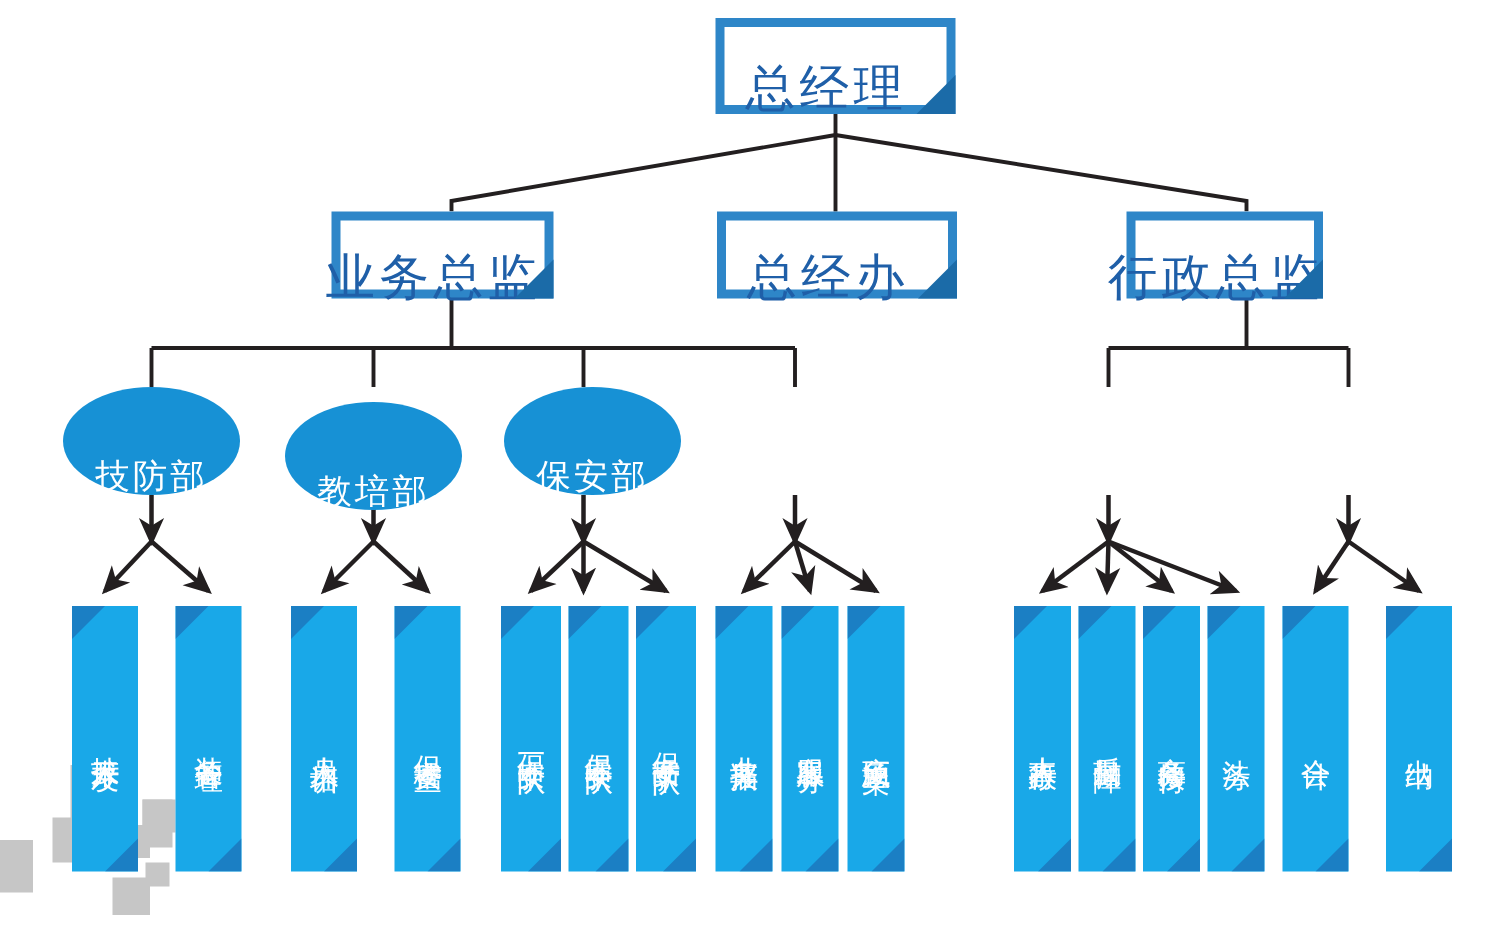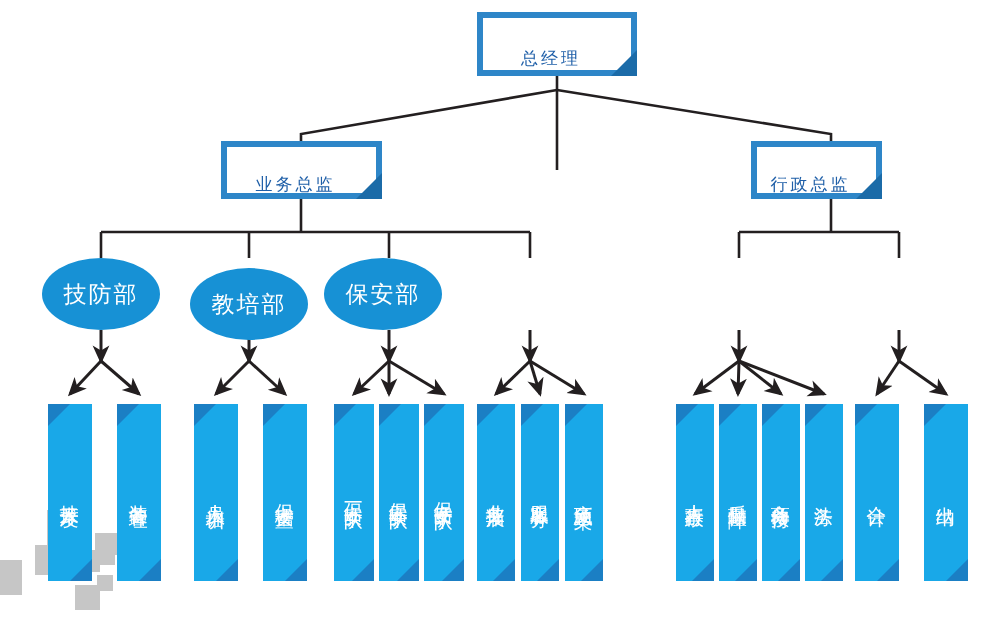--- a/index.html
+++ b/index.html
@@ -40,21 +40,21 @@
     box-sizing: border-box;
     background: #ffffff;
     border: 6px solid #2e86c8;
     display: flex;
     align-items: center;
     justify-content: center;
     z-index: 5;
   }
   .node-box .node-label {
     color: #1f5fa8;
-    font-size: 17px;
+    font-size: 33px;
     letter-spacing: 3px;
     line-height: 1;
     white-space: nowrap;
     font-weight: 500;
     transform: translateX(-6px);
     margin-top: 28px;
   }
   .node-box .fold {
     position: absolute;
     right: -6px;
@@ -65,21 +65,21 @@
     border-bottom: 26px solid #1b6ba8;
   }
 
   
   .node-ellipse {
     position: absolute;
     box-sizing: border-box;
     background: #1791d5;
     border-radius: 50%;
     display: flex;
-    align-items: center;
+    align-items: flex-end;
     justify-content: center;
     z-index: 5;
   }
   .node-ellipse .node-label {
     color: #ffffff;
     font-size: 23px;
     letter-spacing: 2px;
     line-height: 1;
     white-space: nowrap;
   }
@@ -203,36 +203,40 @@
       <div class="deco-square" style="left: 97px; top: 575px; width: 16px; height: 16px; background: rgb(198, 198, 198);"></div>
       <div class="deco-square" style="left: 0px; top: 560px; width: 22px; height: 35px; background: rgb(198, 198, 198);"></div>
       <div class="deco-square" style="left: 95px; top: 533px; width: 22px; height: 22px; background: rgb(198, 198, 198);"></div>
     </div>
 
   <div class="node-box" style="left:477px; top:12px; width:160px; height:64px;">
     <span class="node-label">总经理</span>
     <span class="fold"></span>
   </div>
 
-  <div class="node-box" style="left:221px; top:141px; width:161px; height:58px;align-items:flex-end;">
+  <div class="node-box" style="left:221px; top:141px; width:148px; height:58px;">
     <span class="node-label">业务总监</span>
+    <span class="fold"></span>
+  </div>
+  <div class="node-box" style="left:478px; top:141px; width:160px; height:58px;">
+    <span class="node-label">总经办</span>
     <span class="fold"></span>
   </div>
   <div class="node-box" style="left:751px; top:141px; width:131px; height:58px;">
     <span class="node-label">行政总监</span>
     <span class="fold"></span>
   </div>
 
   <div class="node-ellipse" style="left:42px; top:258px; width:118px; height:72px;">
     <span class="node-label">技防部</span>
   </div>
   <div class="node-ellipse" style="left:190px; top:268px; width:118px; height:72px;">
     <span class="node-label">教培部</span>
   </div>
-  <div class="node-ellipse" style="left:324px; top:258px; width:118px; height:72px;">
+  <div class="node-ellipse" style="left:336px; top:258px; width:118px; height:72px;">
     <span class="node-label">保安部</span>
   </div>
 
   <div class="node-bar" style="left:48px; top:404px; width:44px; height:177px;">
     <span class="corner-tl"></span>
     <span class="corner-br"></span>
     <span class="bar-label">技术开发</span>
   </div>
   <div class="node-bar" style="left:117px; top:404px; width:44px; height:177px;">
     <span class="corner-tl"></span>

